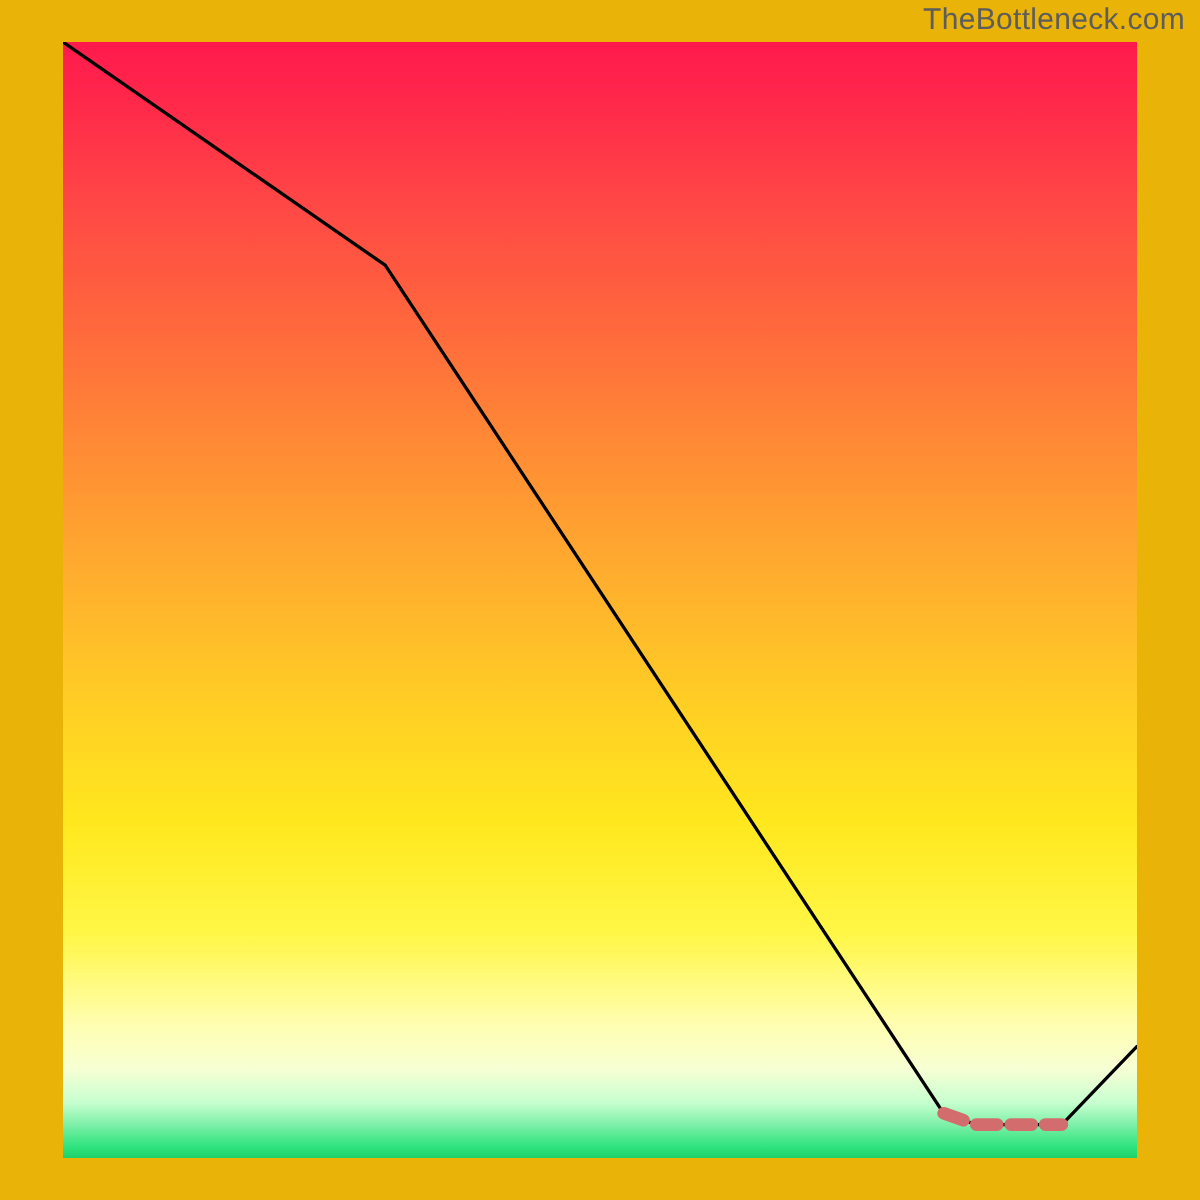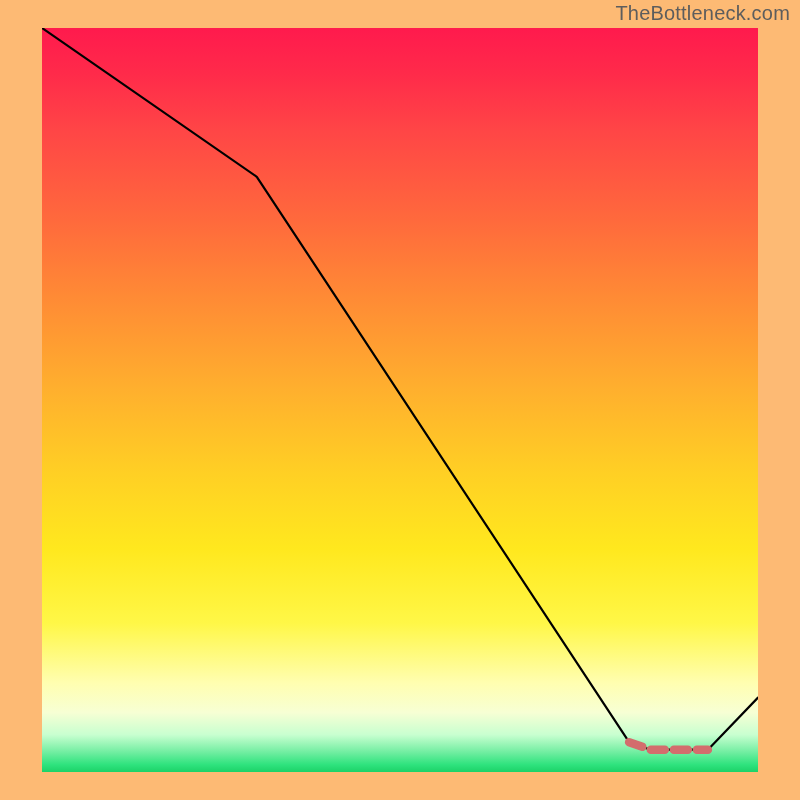--- a/index.html
+++ b/index.html
@@ -8,21 +8,21 @@
     width: 800px;
     height: 800px;
     background: #000;
     overflow: hidden;
     font-family: Arial, Helvetica, sans-serif;
   }
   .frame {
     position: relative;
     width: 800px;
     height: 800px;
-    background: #fdba74;
+    background: #eab308;
   }
   .plot-area {
     position: absolute;
     left: 42px;
     top: 28px;
     width: 716px;
     height: 744px;
     
     background: linear-gradient(
       to bottom,

